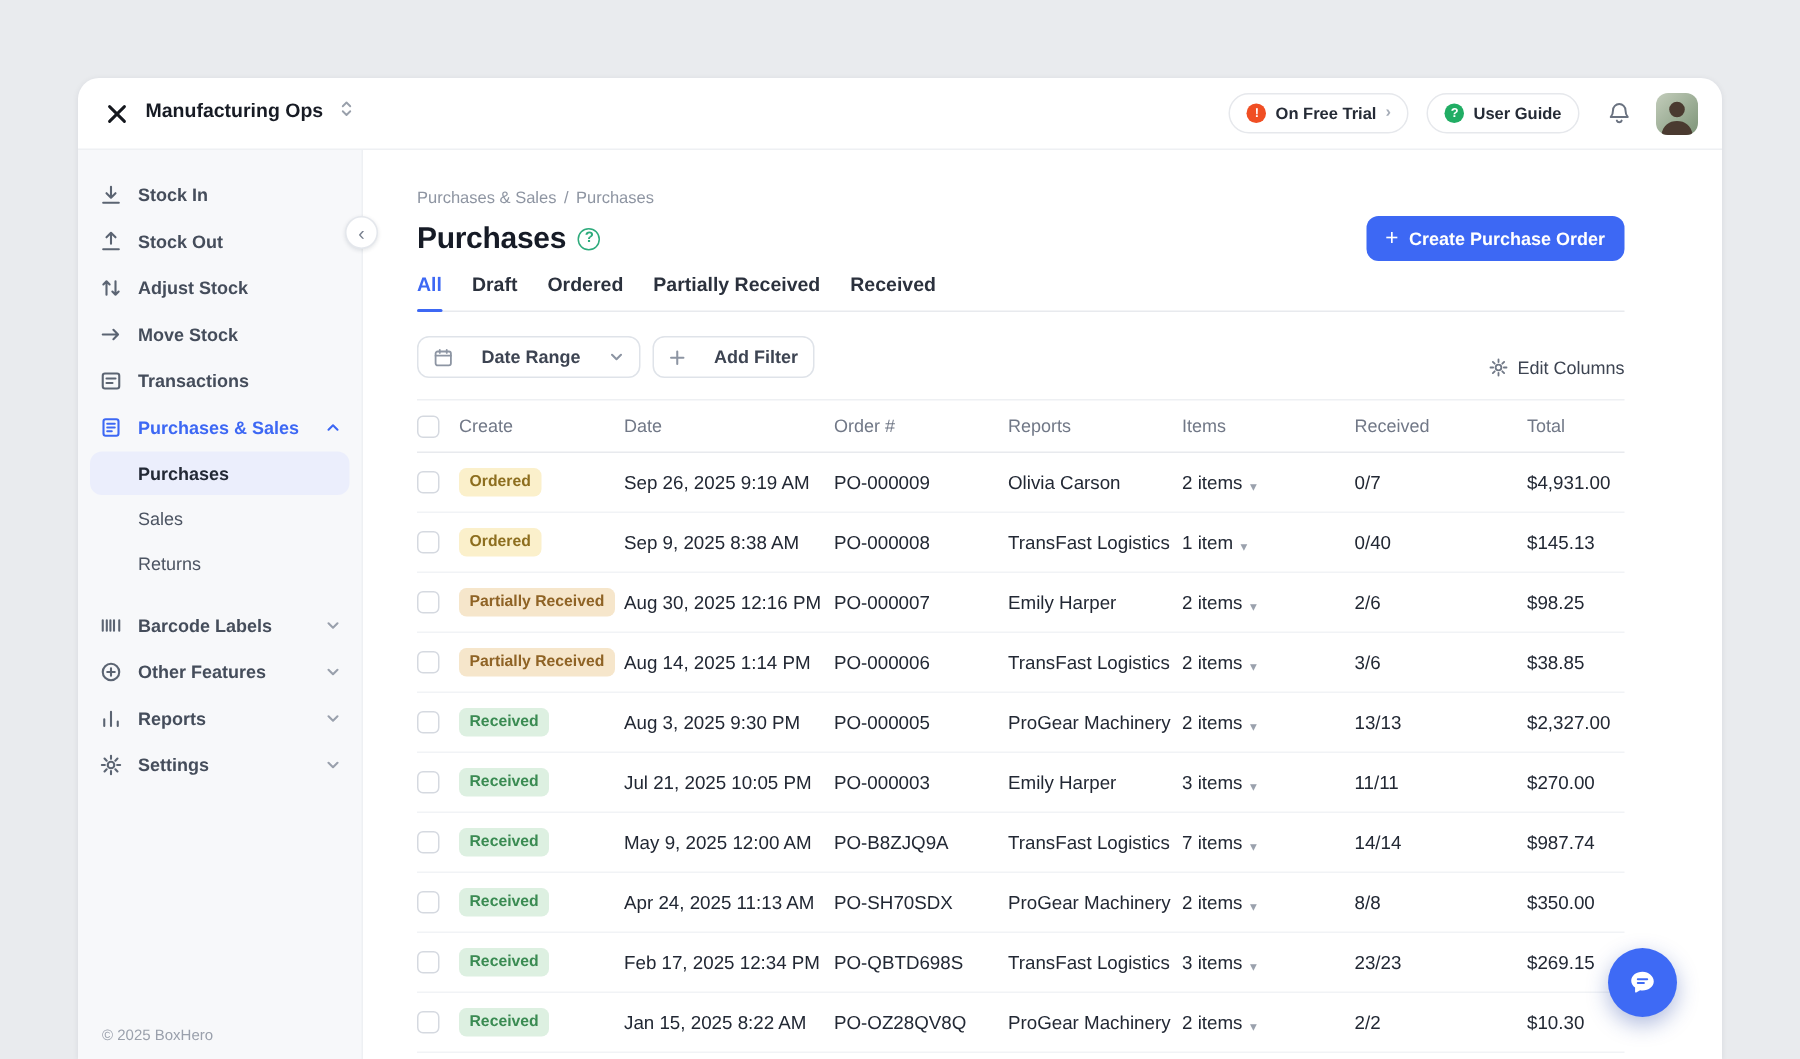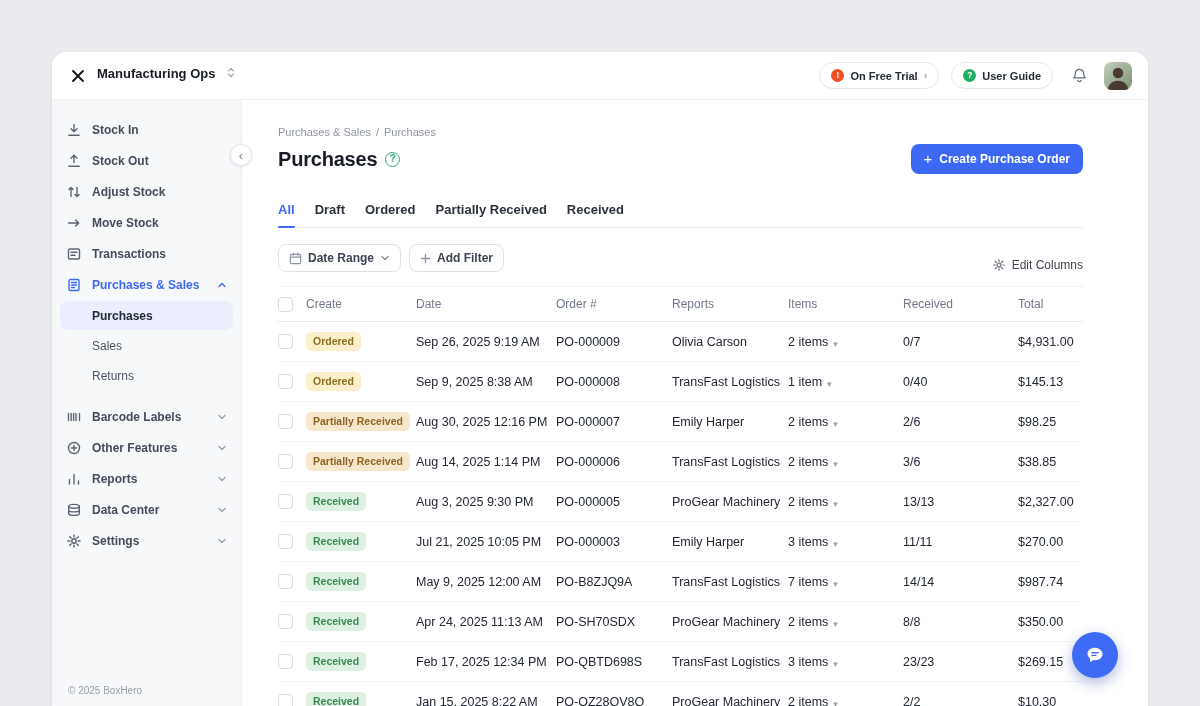--- a/index.html
+++ b/index.html
@@ -47,26 +47,26 @@
 
   
   .main{flex:1;padding:0 65px 0 36px;overflow:hidden}
   .breadcrumb{margin-top:26px;font-size:11px;color:#8e95a2;display:flex;gap:5px;align-items:center}
   .breadcrumb .crumb{cursor:default}
   .title-row{margin-top:6px;display:flex;align-items:center}
   .title-row h1{font-size:20px;font-weight:700;color:#161b26;letter-spacing:-.2px}
   .help-icon{width:15px;height:15px;margin-left:8px;border-radius:50%;border:1.3px solid #2eab7c;color:#2eab7c;font-size:10px;font-weight:700;display:flex;align-items:center;justify-content:center;cursor:pointer;line-height:1}
   .primary-btn{margin-left:auto;height:30px;padding:0 13px;border:none;border-radius:8px;background:var(--accent);color:#fff;font-size:12px;font-weight:700;display:flex;align-items:center;gap:7px;cursor:pointer}
   .primary-btn .plus{font-size:15px;font-weight:400;margin-top:-1px}
-  .tabs{margin-top:28px;display:flex;gap:20px;border-bottom:1px solid var(--border)}
+  .tabs{margin-top:8px;display:flex;gap:20px;border-bottom:1px solid var(--border)}
   .tab{padding-bottom:10px;font-size:13px;font-weight:600;color:#2b313d;cursor:pointer;position:relative}
   .tab.active{color:var(--accent)}
   .tab.active::after{content:"";position:absolute;left:0;right:0;bottom:-1px;height:2px;background:var(--accent);border-radius:1px}
   .filter-row{margin-top:16px;display:flex;align-items:center;gap:8px}
-  .outline-btn{height:28px;padding:0 10px;border:1px solid #dfe3e9;background:#fff;border-radius:8px;display:flex;align-items:center;gap:6px;font-size:12px;font-weight:600;color:#3d4452;cursor:pointer}
+  .outline-btn{height:28px;padding:0 10px;border:1px solid #dfe3e9;background:#fff;border-radius:8px;display:flex;align-items:center;gap:19px;font-size:12px;font-weight:600;color:#3d4452;cursor:pointer}
   .outline-btn .ochev{color:#8d95a3;display:flex}
   .ghost-btn{margin-left:auto;height:28px;border:none;background:transparent;display:flex;align-items:flex-end;gap:6px;font-size:12px;font-weight:400;color:#3d4452;cursor:pointer}
   .ghost-btn .gicon{color:#707886;display:flex}
 
   
   .table{margin-top:14px}
   .thead,.trow{display:grid;grid-template-columns:28px 110px 140px 116px 116px 115px 115px 1fr;align-items:center}
   .thead{height:36px;border-top:1px solid #eef0f3;border-bottom:1px solid var(--border);font-size:12px;color:#717887;font-weight:500}
   .trow{height:40px;border-bottom:1px solid #f1f3f6;font-size:12.5px;color:#222834;cursor:pointer}
   .checkbox{width:15px;height:15px;border:1.5px solid #d5d9e0;border-radius:4px;background:#fff;display:inline-block;cursor:pointer}
@@ -225,34 +225,20 @@
             </svg>
           </span>
       </div>
       <div class="side-item">
         <span class="sicon">
             <svg width="16" height="16" viewBox="0 0 16 16" fill="none" stroke="currentColor" stroke-width="1.4" stroke-linecap="round">
               <path d="M3.5 13V8.5M8 13V3.5M12.5 13V10"></path>
             </svg>
           </span>
         <span>Reports</span>
-        <span class="schev">
-            <svg width="10" height="10" viewBox="0 0 10 10" fill="none" stroke="currentColor" stroke-width="1.4" stroke-linecap="round" stroke-linejoin="round">
-              <path d="M2 3.5l3 3 3-3"></path>
-            </svg>
-          </span>
-      </div>
-      <div class="side-item">
-        <span class="sicon">
-            <svg width="16" height="16" viewBox="0 0 16 16" fill="none" stroke="currentColor" stroke-width="1.4" stroke-linecap="round" stroke-linejoin="round">
-              <ellipse cx="8" cy="4.3" rx="5.3" ry="1.9"></ellipse>
-              <path d="M2.7 4.3v7.2c0 1.1 2.4 1.9 5.3 1.9s5.3-.8 5.3-1.9V4.3M2.7 8c0 1.1 2.4 1.9 5.3 1.9S13.3 9.1 13.3 8"></path>
-            </svg>
-          </span>
-        <span>Data Center</span>
         <span class="schev">
             <svg width="10" height="10" viewBox="0 0 10 10" fill="none" stroke="currentColor" stroke-width="1.4" stroke-linecap="round" stroke-linejoin="round">
               <path d="M2 3.5l3 3 3-3"></path>
             </svg>
           </span>
       </div>
       <div class="side-item">
         <span class="sicon">
             <svg width="16" height="16" viewBox="0 0 16 16" fill="none" stroke="currentColor" stroke-width="1.4" stroke-linecap="round">
               <circle cx="8" cy="8" r="2.2"></circle>

